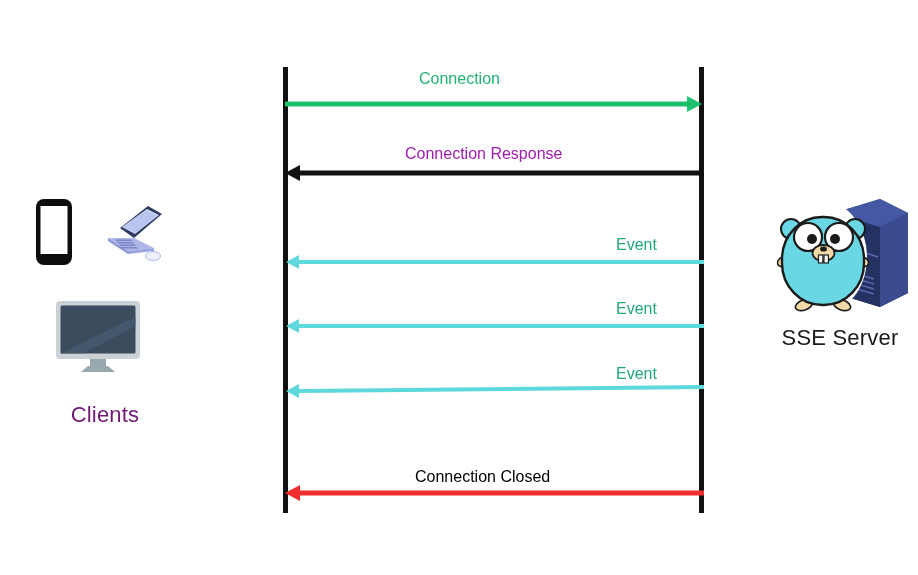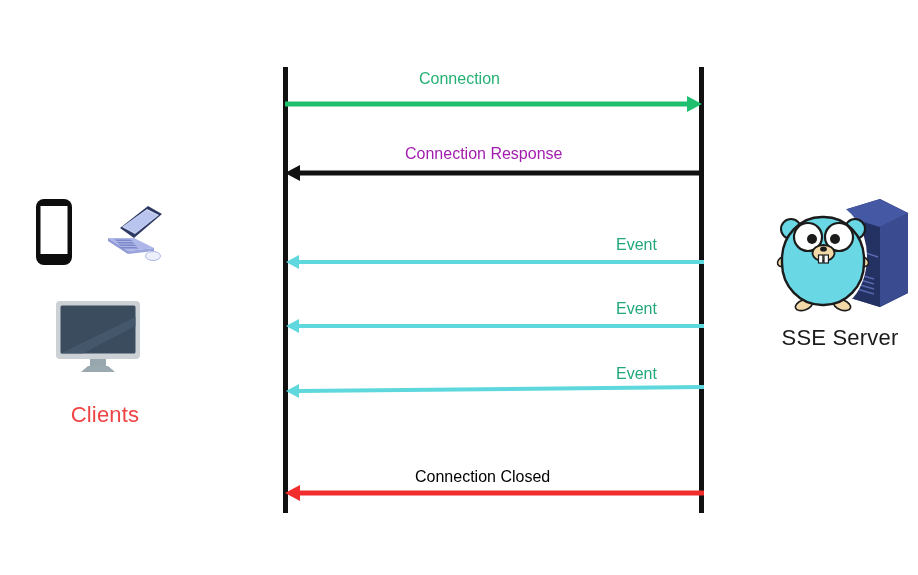--- a/index.html
+++ b/index.html
@@ -47,21 +47,21 @@
     width: 86px;
     height: 74px;
   }
   #clients-label {
     position: absolute;
     left: 0;
     top: 212px;
     width: 170px;
     text-align: center;
     font-size: 22px;
-    color: #ef4444;
+    color: #701a75;
     letter-spacing: .2px;
   }
 
   
   #server-actor {
     position: absolute;
     left: 760px;
     top: 185px;
     width: 160px;
     height: 170px;

